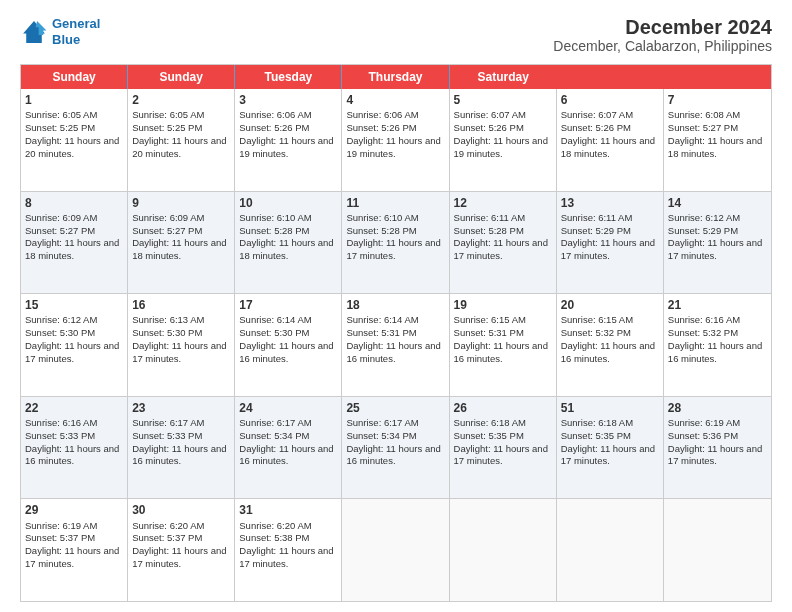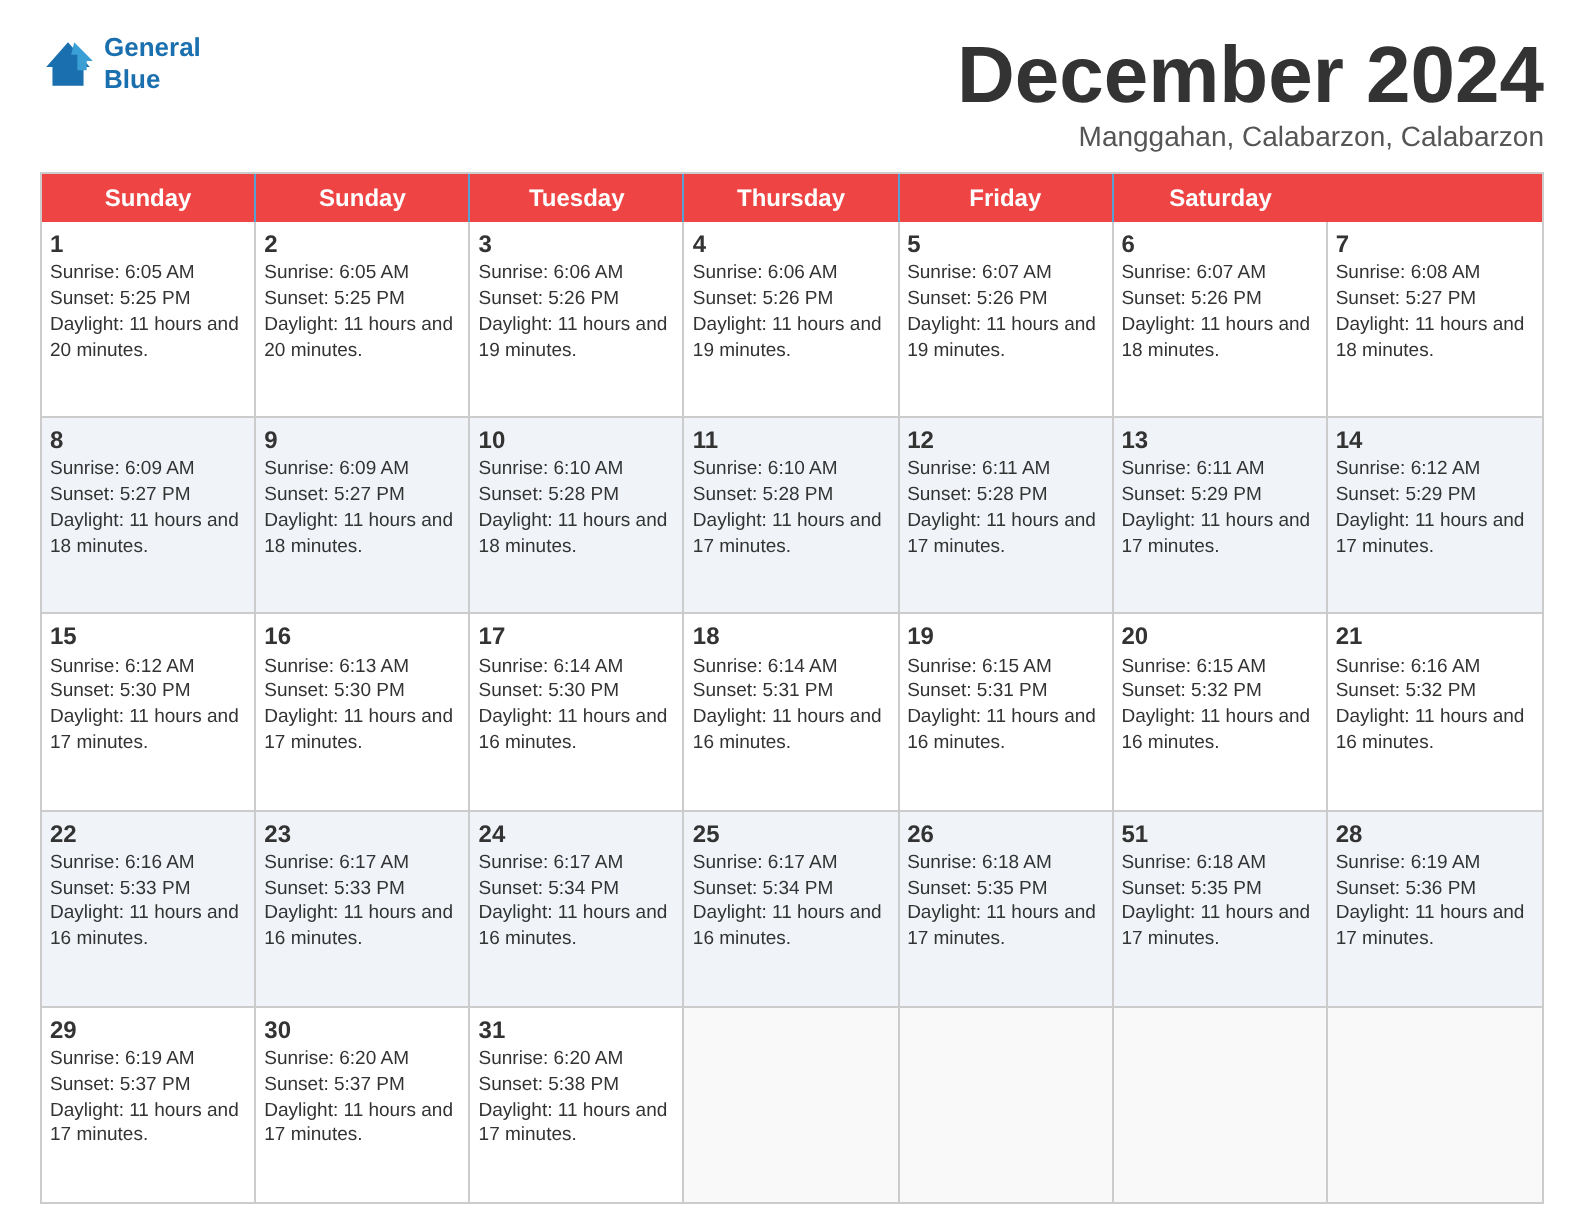--- a/index.html
+++ b/index.html
@@ -39,21 +39,21 @@
       font-weight: bold;
     }
     .logo-icon {
       width: 28px;
       height: 28px;
     }
     .title-block {
       text-align: right;
     }
     .month-title {
-      font-size: 40px;
+      font-size: 20px;
       font-weight: bold;
       color: #333;
       line-height: 1.1;
     }
     .location {
       font-size: 14px;
       color: #555;
     }
     .calendar {
       flex: 1;
@@ -116,31 +116,30 @@
         <polygon points="18,4 32,20 28,20 28,32 8,32 8,20 4,20" fill="#1a6faf"></polygon>
         <polygon points="22,4 34,16 30,16 30,22 24,22 24,12 20,12" fill="#3a9fd4"></polygon>
       </svg>
       <div class="logo-text">
         <div><span>General</span></div>
         <div><span>Blue</span></div>
       </div>
     </div>
     <div class="title-block">
       <div class="month-title">December 2024</div>
-      <div class="location">Manggahan, Calabarzon, Calabarzon</div>
+      <div class="location">December, Calabarzon, Philippines</div>
     </div>
   </div>
 
   <div class="calendar">
     <div class="cal-header">
     <div class="cal-header-cell">Sunday</div>
         <div class="cal-header-cell">Sunday</div>
         <div class="cal-header-cell">Tuesday</div>
         <div class="cal-header-cell">Thursday</div>
-        <div class="cal-header-cell">Friday</div>
         <div class="cal-header-cell">Saturday</div>
       </div>
     <div class="cal-body">
     <div class="cal-row">
           <div class="cal-cell">
             <div class="day-num">1</div>
             <div>Sunrise: 6:05 AM</div>
             <div>Sunset: 5:25 PM</div>
             <div>Daylight: 11 hours and 20 minutes.</div>
           </div>

